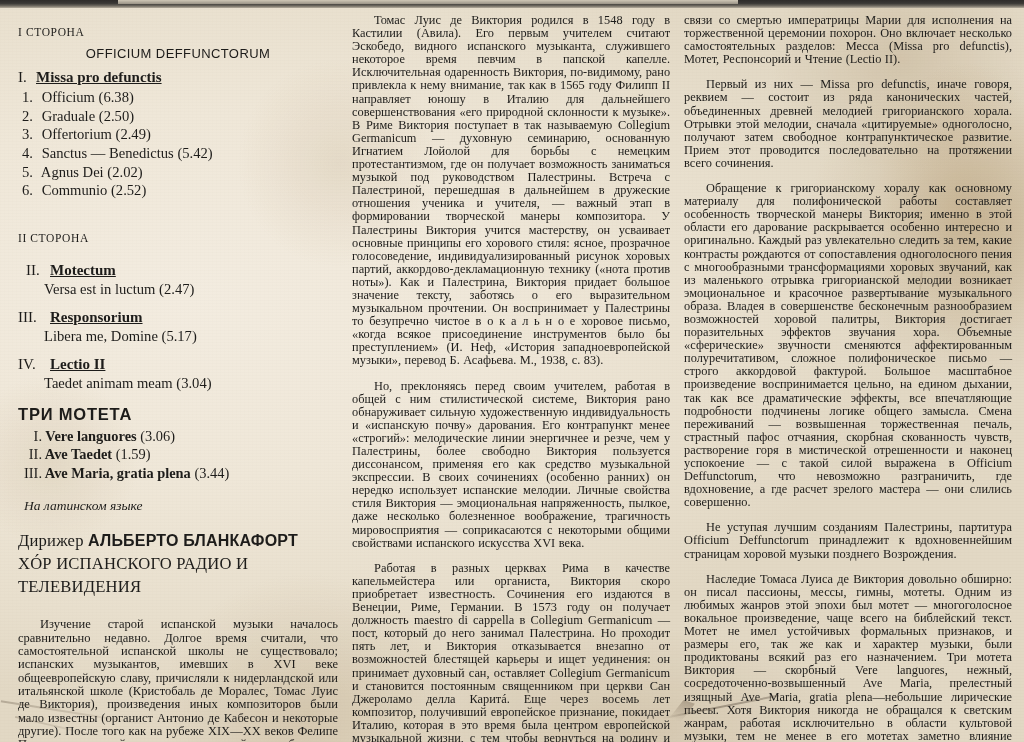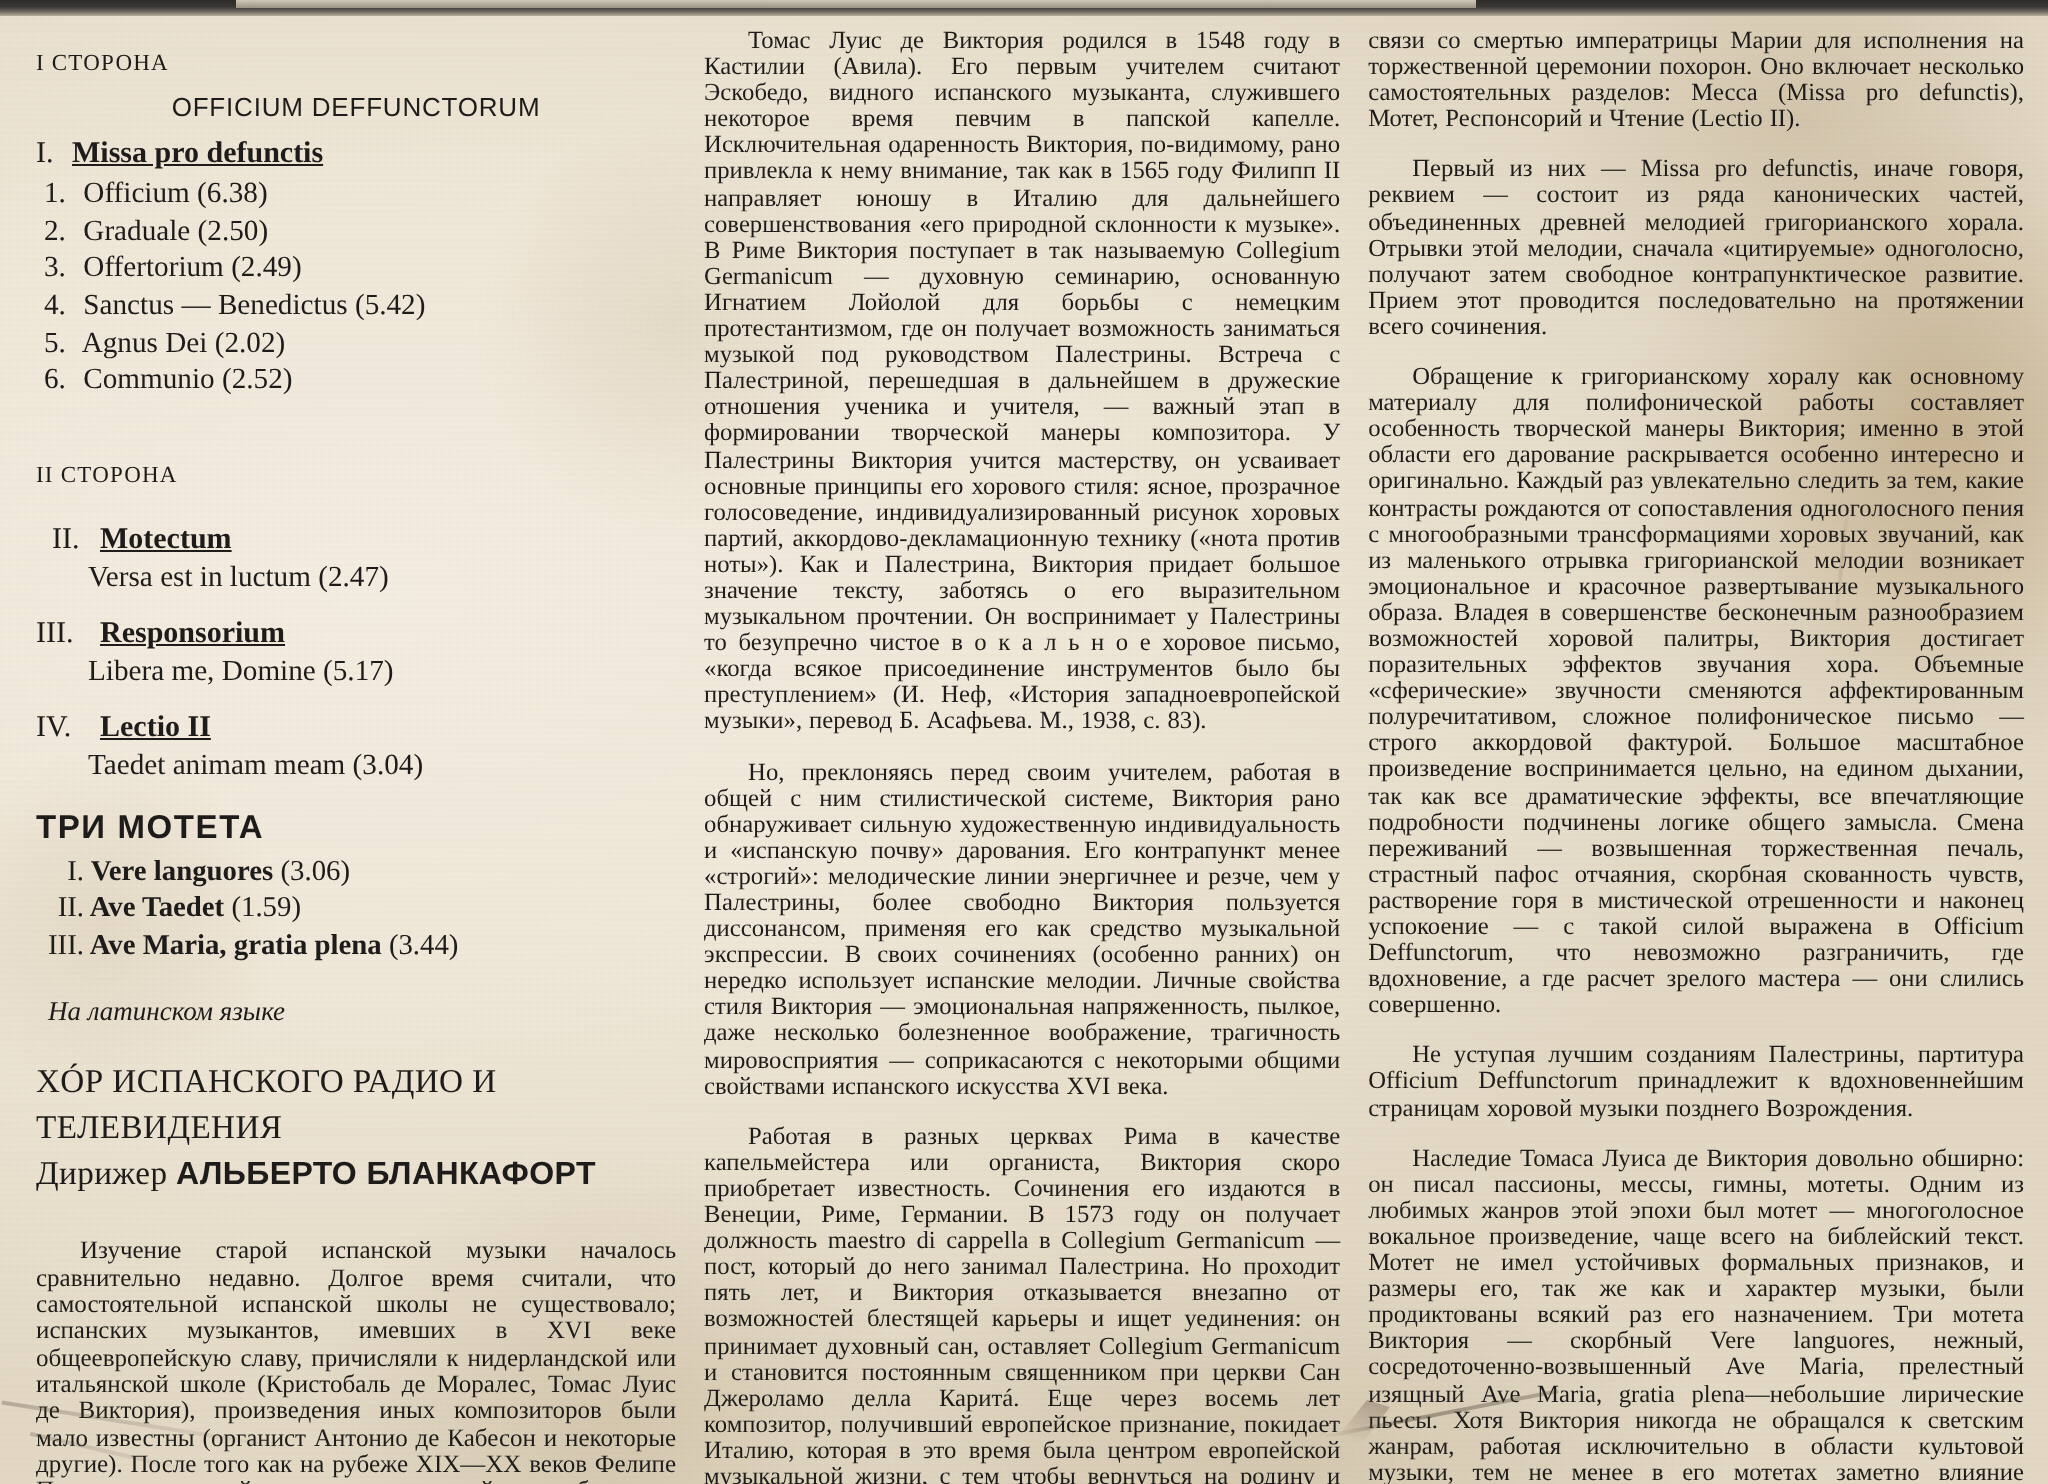--- a/index.html
+++ b/index.html
@@ -314,24 +314,24 @@
         </div>
       </div>
 
       <div class="block-gap-m"></div>
 
       <div class="lang-note">На латинском языке</div>
 
       <div class="block-gap-m"></div>
 
       <div class="performer">
-        <div>ХÓР ИСПАНСКОГО РАДИО И ТЕЛЕВИДЕНИЯ</div>
         <div>
           <span>Дирижер </span><span class="cond-name">АЛЬБЕРТО БЛАНКАФОРТ</span>
         </div>
+        <div>ХÓР ИСПАНСКОГО РАДИО И ТЕЛЕВИДЕНИЯ</div>
       </div>
 
       <div class="block-gap-l"></div>
 
       <p class="body">Изучение старой испанской музыки началось сравнительно недавно. Долгое время считали, что самостоятельной испанской школы не существовало; испанских музыкантов, имевших в XVI веке общеевропейскую славу, причисляли к нидерландской или итальянской школе (Кристобаль де Моралес, Томас Луис де Виктория), произведения иных композиторов были мало известны (органист Антонио де Кабесон и некоторые другие). После того как на рубеже XIX—XX веков Фелипе Педрель, испанский композитор и ученый, начал большую работу по систематизации и публикации испанского музыкального наследия, после того как начали постепенно изучать, а затем и исполнять старую испанскую музыку, обнаружилось, что в истории развития западноевропейского музыкального искусства она составляет яркую и самобытную главу. В музыке «золотого века» (как сами испанцы называют период, распространяющийся на вторую половину XV, весь XVI и половину XVII столетий) обнаружились те же своеобразные черты испанского Возрождения, которые мы знаем по полотнам Эль Греко, Веласкеса, Сурбарана, которые распознаются в театре Лопе де Вега и в великом романе Сервантеса.</p>
 
     </div>
 
     <div class="col col-mid">
       <p class="body">Томас Луис де Виктория родился в 1548 году в Кастилии (Авила). Его первым учителем считают Эскобедо, видного испанского музыканта, служившего некоторое время певчим в папской капелле. Исключительная одаренность Виктория, по-видимому, рано привлекла к нему внимание, так как в 1565 году Филипп II направляет юношу в Италию для дальнейшего совершенствования «его природной склонности к музыке». В Риме Виктория поступает в так называемую Collegium Germanicum — духовную семинарию, основанную Игнатием Лойолой для борьбы с немецким протестантизмом, где он получает возможность заниматься музыкой под руководством Палестрины. Встреча с Палестриной, перешедшая в дальнейшем в дружеские отношения ученика и учителя, — важный этап в формировании творческой манеры композитора. У Палестрины Виктория учится мастерству, он усваивает основные принципы его хорового стиля: ясное, прозрачное голосоведение, индивидуализированный рисунок хоровых партий, аккордово-декламационную технику («нота против ноты»). Как и Палестрина, Виктория придает большое значение тексту, заботясь о его выразительном музыкальном прочтении. Он воспринимает у Палестрины то безупречно чистое в о к а л ь н о е хоровое письмо, «когда всякое присоединение инструментов было бы преступлением» (И. Неф, «История западноевропейской музыки», перевод Б. Асафьева. М., 1938, с. 83).</p>

